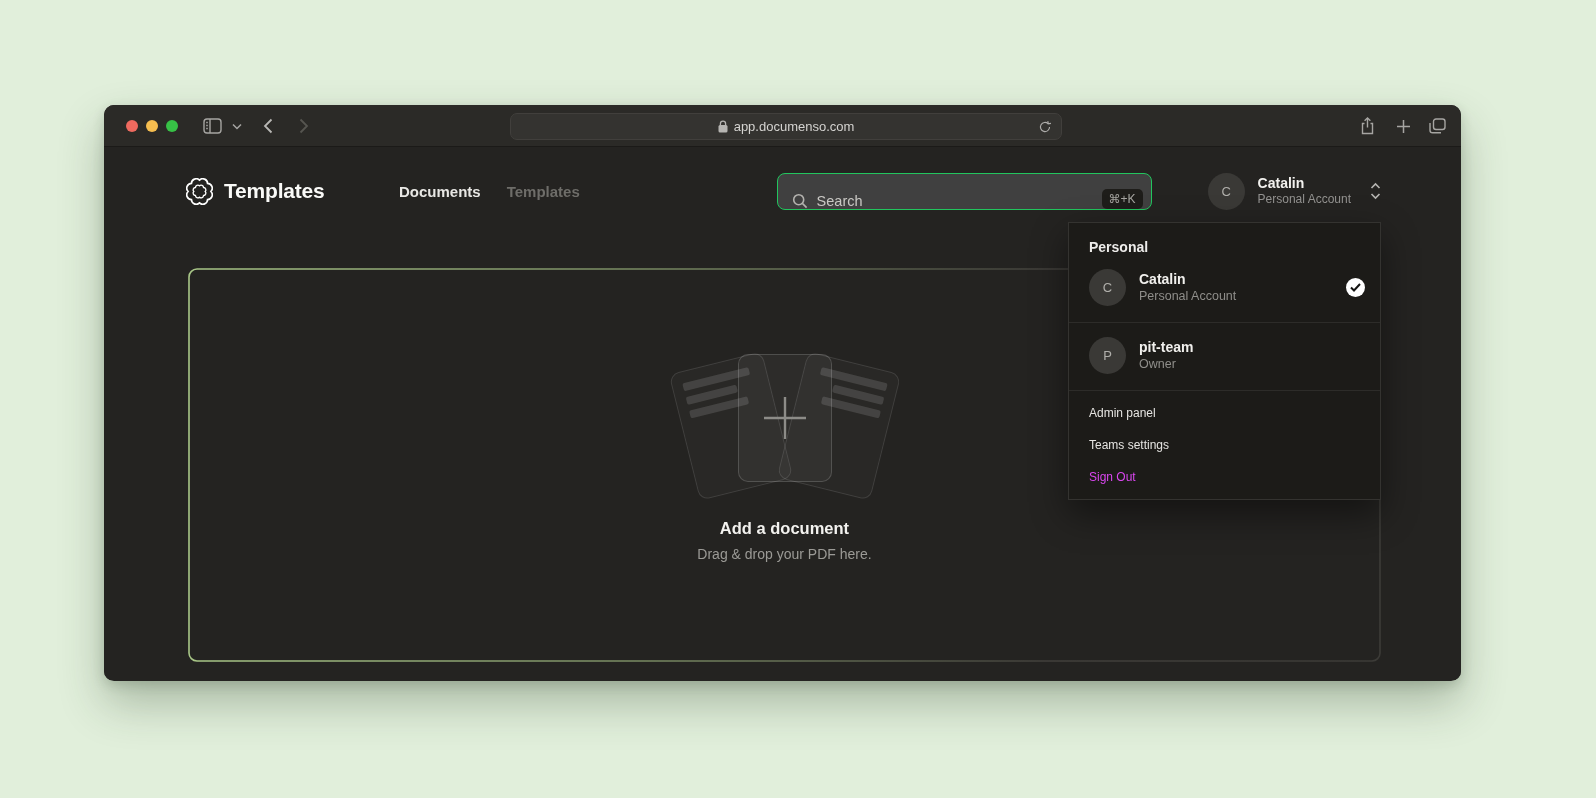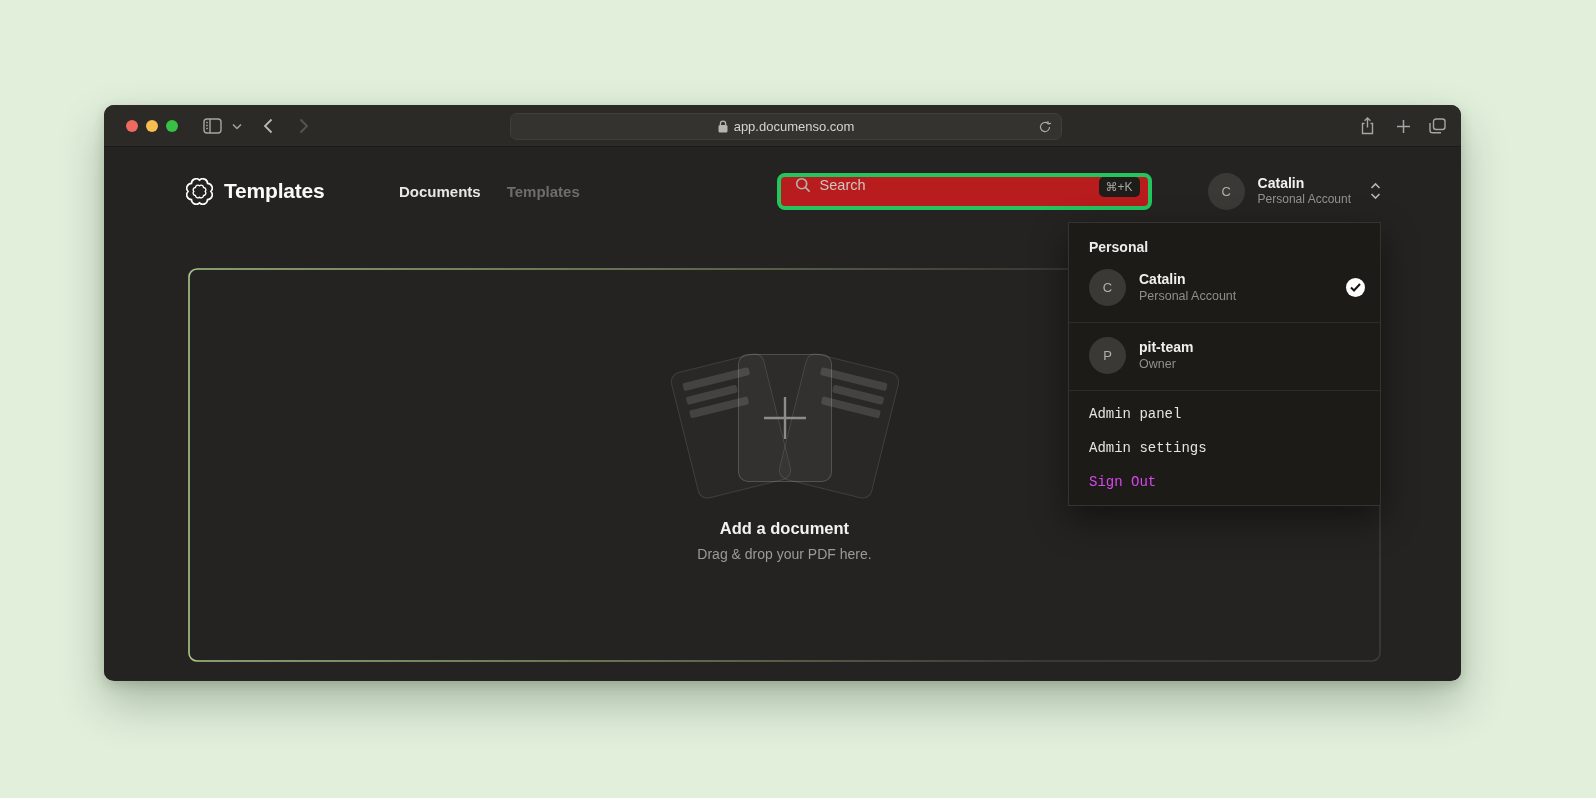--- a/index.html
+++ b/index.html
@@ -42,22 +42,22 @@
     display:flex; align-items:center; padding:0 80px 0 82px; }
   .brand { display:flex; align-items:center; gap:11px; width:170px; }
   .brand svg { display:block; color:#fff; }
   .brand-name { font-size:21px; font-weight:700; color:#fafaf8; letter-spacing:-.2px; white-space:nowrap; }
 
   .nav { display:flex; gap:26px; margin-left:43px; font-size:15px; font-weight:600;text-align:right; }
   .nav-item { cursor:pointer; white-space:nowrap; }
   .nav-item.active { color:#e8e7e4; }
   .nav-item.muted { color:#6e6d69; }
 
-  .searchbox { margin-left:auto; width:375px; height:37px; background:#b91c1c;
-    border:4px solid #22c55e; border-radius:8px; display:flex; align-items:flex-start;
+  .searchbox { margin-left:auto; width:375px; height:37px; background:#404040;
+    border:1px solid #22c55e; border-radius:8px; display:flex; align-items:flex-end;
     padding:0 8px 0 14px; }
   .searchbox .mag { display:flex; color:#b3b2ae; margin-right:9px; }
   .search-text { font-size:14.5px; color:#c9c8c4; flex:1; }
   .kbd { background:#1e1d1a; border-radius:5px; padding:3px 7px; font-size:12px; color:#a7a6a2; }
 
   .account { margin-left:56px; display:flex; align-items:center; gap:13px; cursor:pointer; }
   .avatar { width:37px; height:37px; border-radius:50%; background:#3a3936;
     display:flex; align-items:center; justify-content:center; color:#b0afab; font-size:13px; }
   .acct-text { line-height:1.25; }
   .acct-name { font-size:14px; font-weight:700; color:#f2f1ee; }
@@ -97,21 +97,21 @@
   .row-name { font-size:14px; font-weight:700; color:#f1f0ed; line-height:1.3; }
   .row-sub { font-size:12.5px; color:#8f8e8a; line-height:1.3; }
   .row-spring { flex:1; }
   .check { width:19px; height:19px; border-radius:50%; background:#fff;
     display:flex; align-items:center; justify-content:center; color:#141412; }
   .menu-divider { height:1px; background:#2d2c29; margin:6px 0; }
   .teams-head { display:flex; align-items:center; padding:8px 16px 6px 20px; }
   .teams-head .menu-heading { padding:0; }
   .teams-icons { margin-left:auto; display:flex; gap:15px; color:#b4b3af; }
   .teams-icons span { display:flex; cursor:pointer; }
-  .menu-item { padding:9px 20px; font-size:14px; color:#e5e4e1; cursor:pointer;font-family:Liberation Mono, monospace; }
+  .menu-item { padding:9px 20px; font-size:12px; color:#e5e4e1; cursor:pointer; }
   .menu-item.danger { color:#d946ef; }
 </style>
 </head>
 <body>
 
 <div class="stage">
   <div class="window">
 
     <div class="titlebar">
       <span class="traffic tl-close"></span>
@@ -285,19 +285,19 @@
           <span class="avatar">P</span>
           <span>
             <div class="row-name">pit-team</div>
             <div class="row-sub">Owner</div>
           </span>
         </div>
 
         <div class="menu-divider"></div>
 
         <div class="menu-item">Admin panel</div>
-        <div class="menu-item">Admin settings</div>
+        <div class="menu-item">Teams settings</div>
         <div class="menu-item danger">Sign Out</div>
       </div>
 
     </div>
   </div>
 </div>
 
 </body></html>

